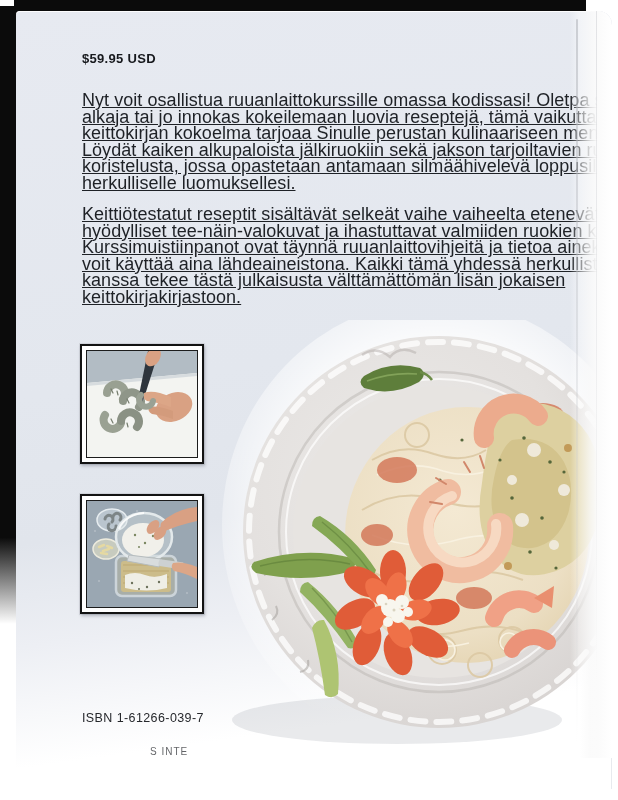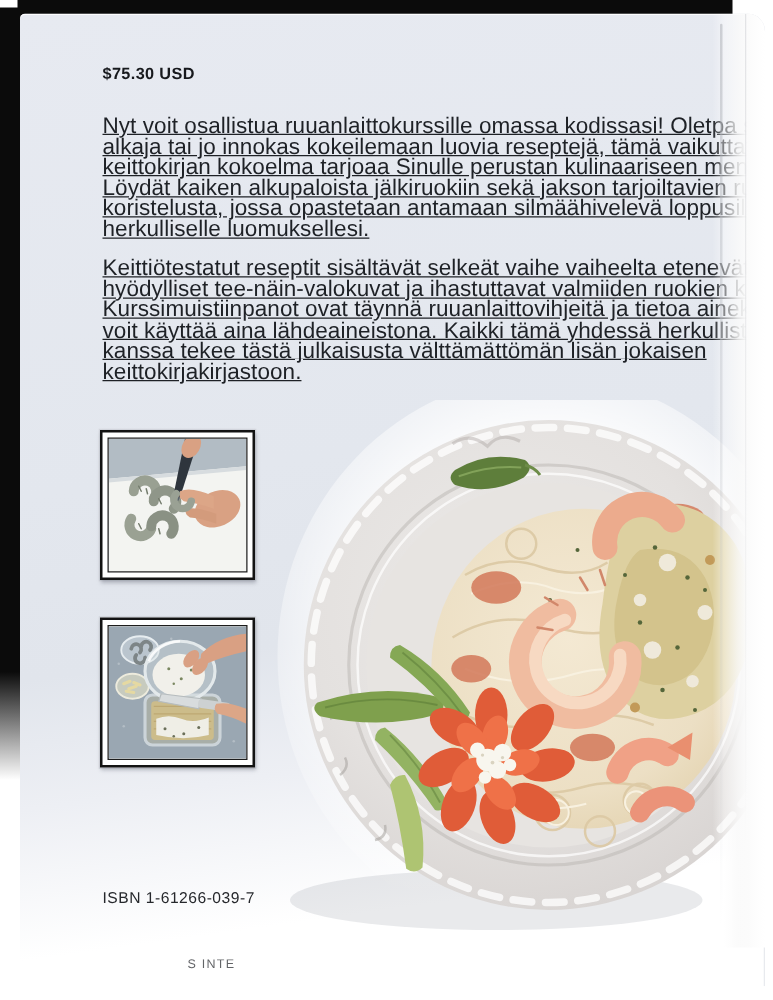--- a/index.html
+++ b/index.html
@@ -42,31 +42,31 @@
   .step .inner{border:1px solid #1c1c1c;width:110px;height:106px;overflow:hidden;
                display:block;line-height:0;}
   .step1{top:333px;}
   .step2{top:483px;}
 
   .main-photo{position:absolute;left:196px;top:309px;width:416px;height:460px;z-index:3;line-height:0;}
 
   .isbn{position:absolute;left:66px;top:700px;font-size:12.5px;letter-spacing:.4px;
         color:#26282c;font-weight:500;z-index:7;}
   .imprint{position:absolute;left:134px;top:735px;font-size:10px;letter-spacing:1px;
-           color:#3c3e42;opacity:.8;filter:blur(.3px);z-index:7;margin-top:20px;}
+           color:#3c3e42;opacity:.8;filter:blur(.3px);z-index:7;}
 </style>
 </head>
 <body>
 
 <div class="frame-top"></div>
 <div class="frame-left"></div>
 
 <div class="book">
 
-  <div class="price">$75.30 USD</div>
+  <div class="price">$59.95 USD</div>
 
   <div class="para para1">Nyt voit osallistua ruuanlaittokurssille omassa kodissasi! Oletpa sitten vasta-
 alkaja tai jo innokas kokeilemaan luovia reseptejä, tämä vaikuttava 12
 keittokirjan kokoelma tarjoaa Sinulle perustan kulinaariseen menestykseen.
 Löydät kaiken alkupaloista jälkiruokiin sekä jakson tarjoiltavien ruokien
 koristelusta, jossa opastetaan antamaan silmäähivelevä loppusilaus jokaiselle
 herkulliselle luomuksellesi.</div>
   <div class="para para2">Keittiötestatut reseptit sisältävät selkeät vaihe vaiheelta etenevät ohjeet,
 hyödylliset tee-näin-valokuvat ja ihastuttavat valmiiden ruokien kuvat. Jaksot
 Kurssimuistiinpanot ovat täynnä ruuanlaittovihjeitä ja tietoa aineksista. Näitä

